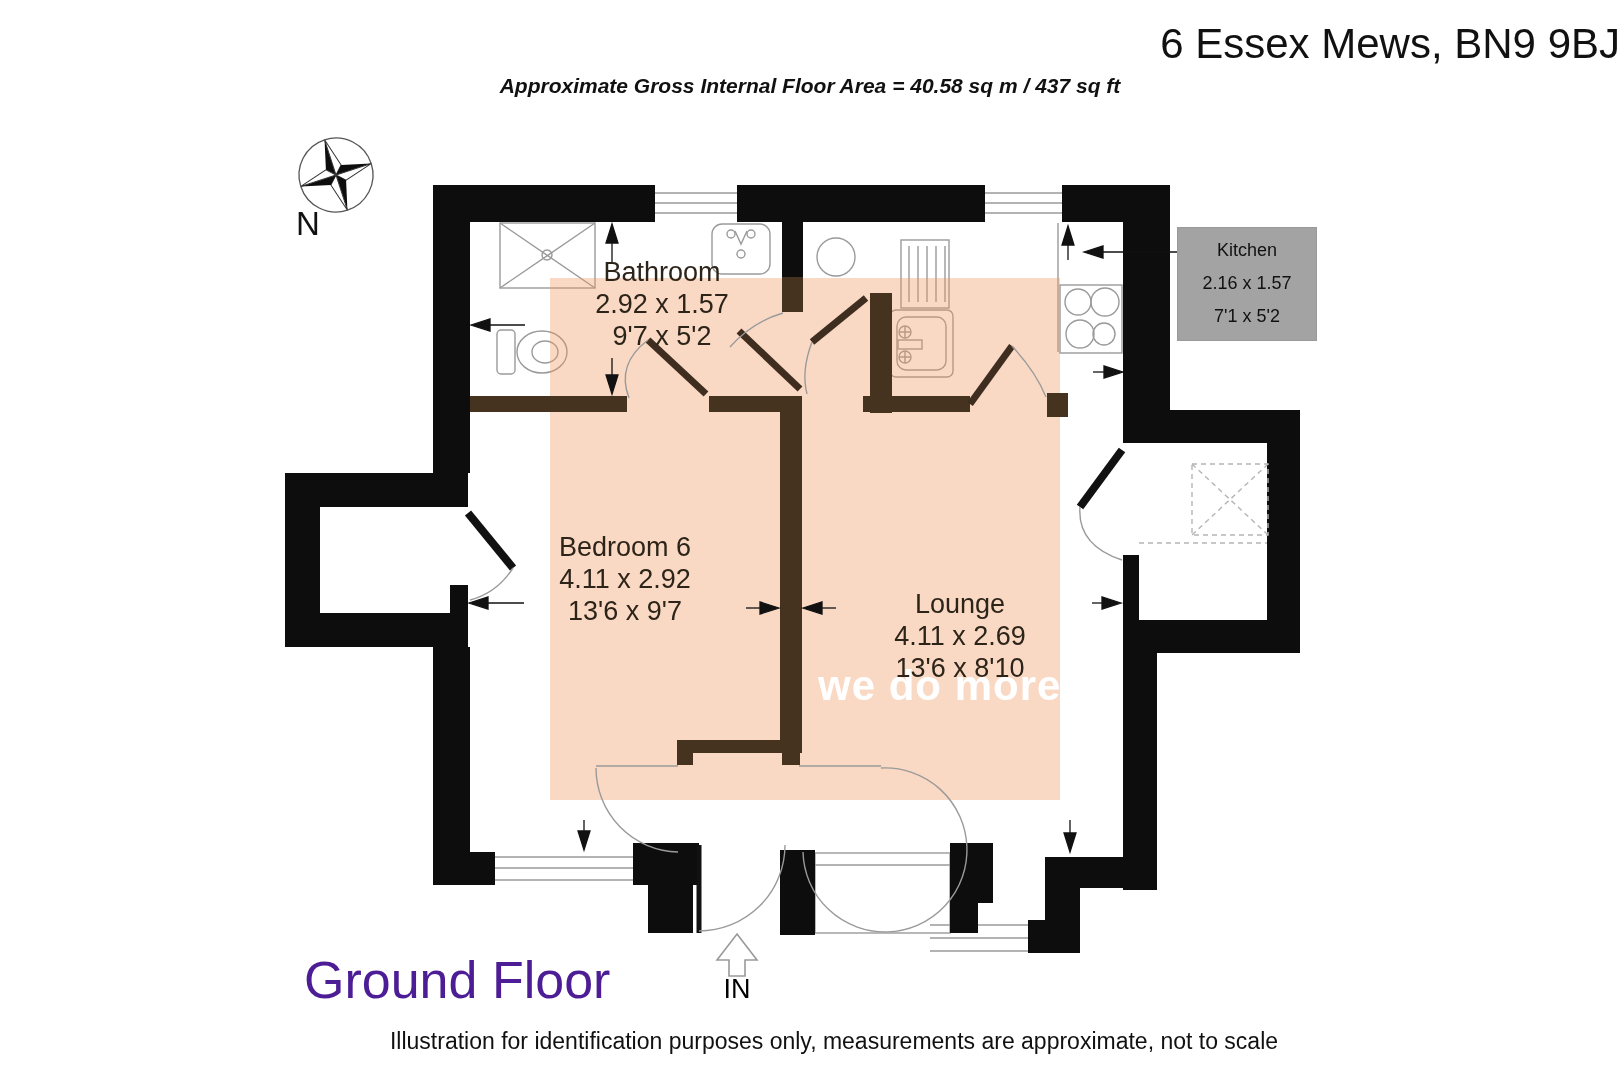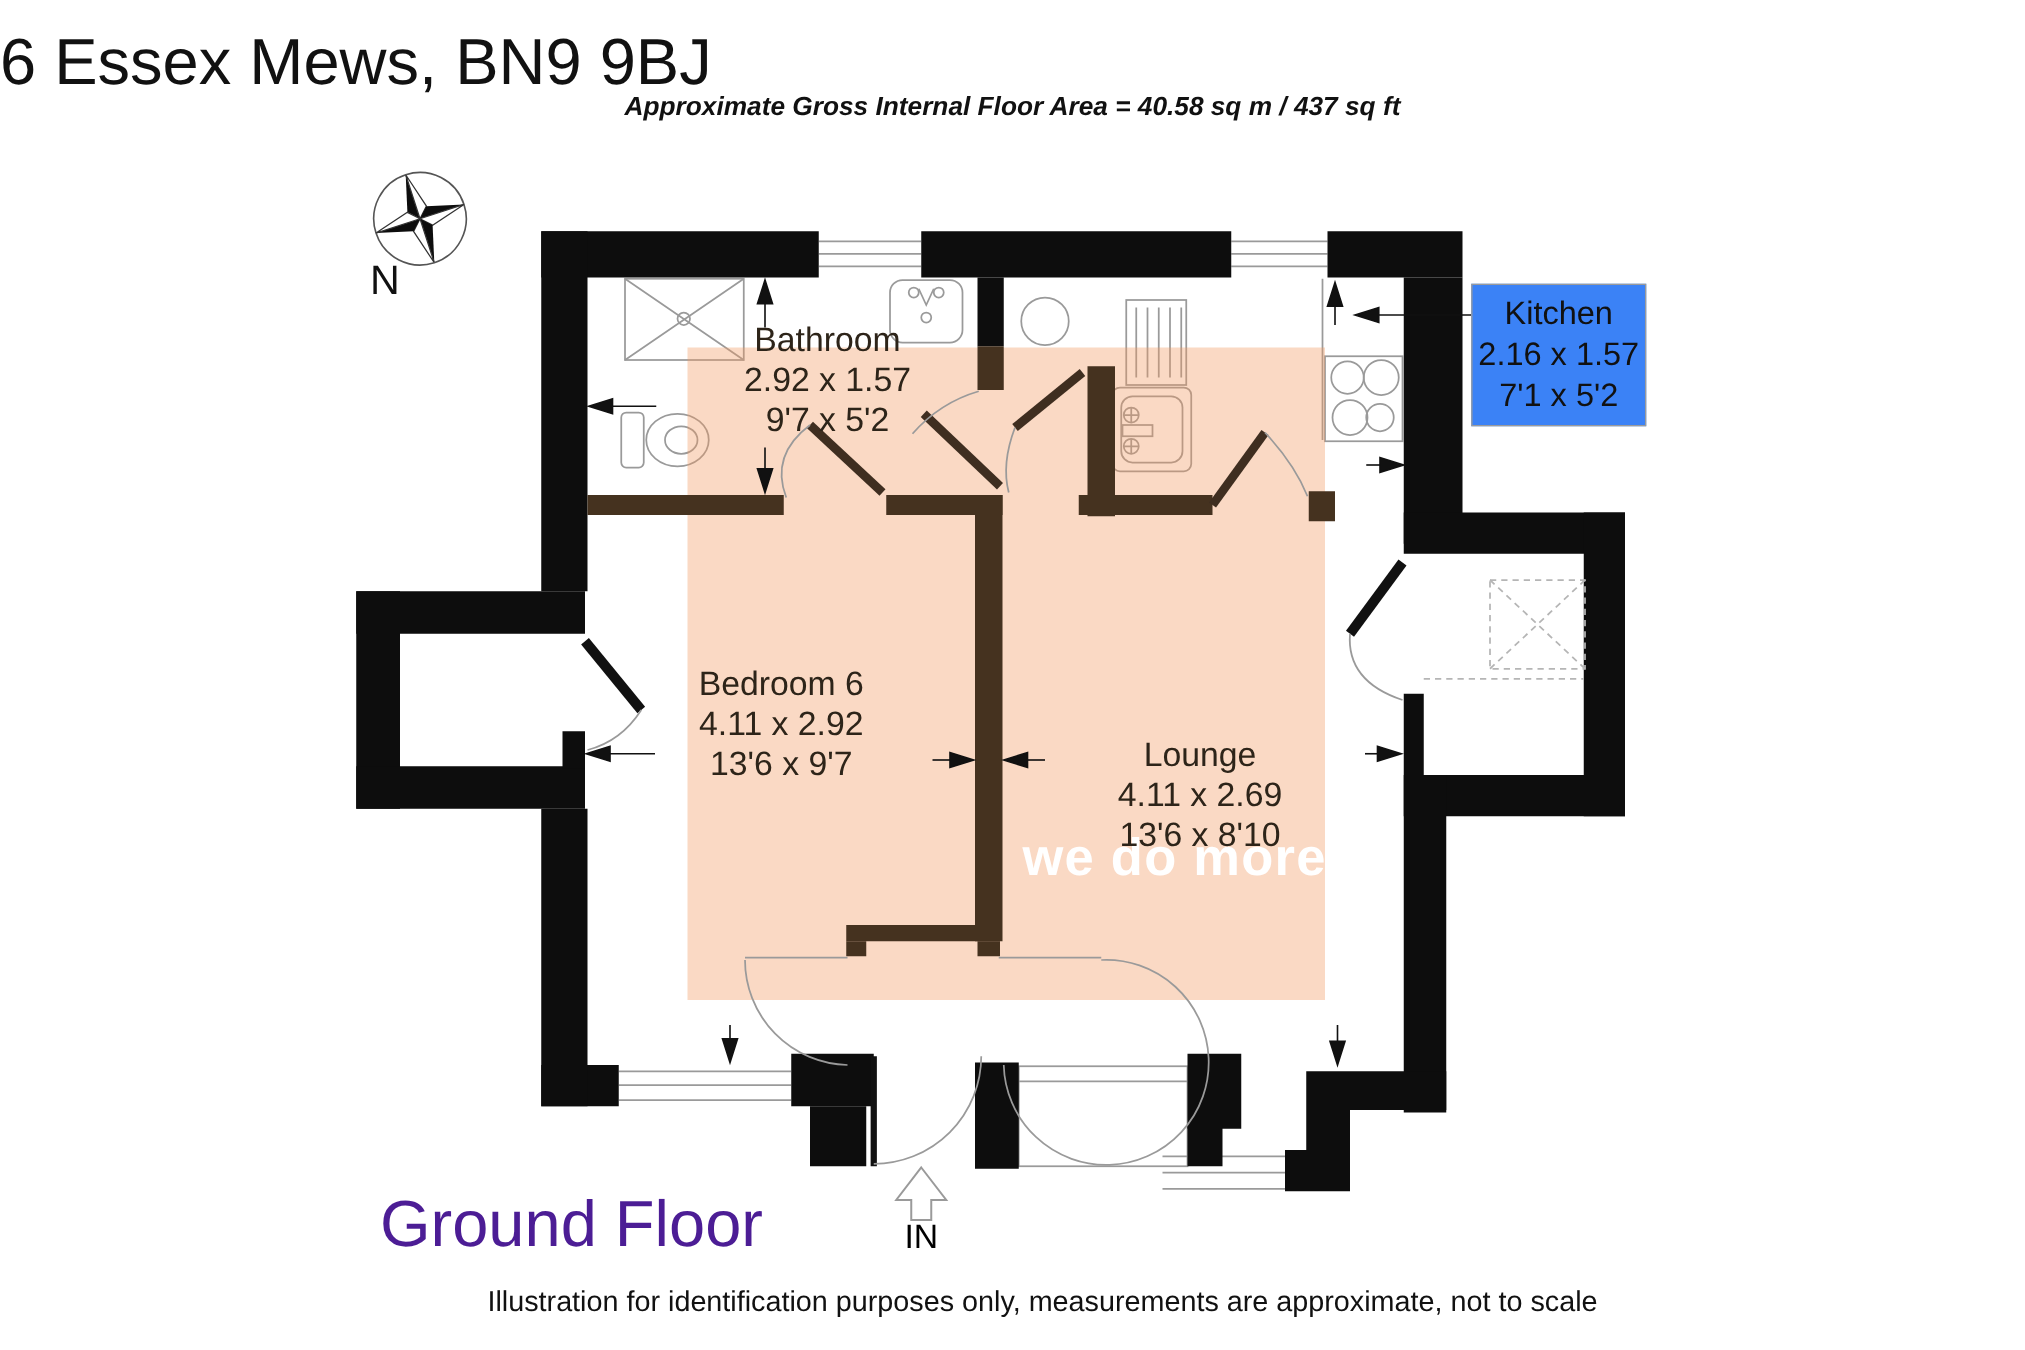--- a/index.html
+++ b/index.html
@@ -1,29 +1,29 @@
 <!DOCTYPE html>
 <html><head>
 <meta charset="utf-8">
 <style>
   html,body{margin:0;padding:0;background:#fff;}
   .canvas{position:relative;width:1620px;height:1080px;background:#fff;overflow:hidden;
           font-family:"Liberation Sans", sans-serif;color:#111;}
   .w{position:absolute;background:#0d0d0d;}
   .p{position:absolute;background:#45321f;}
-  .title{position:absolute;left:0;right:0;top:20px;text-align:left;font-size:52px;color:#111;}
+  .title{position:absolute;left:0;right:0;top:20px;text-align:right;font-size:42px;color:#111;}
   .subtitle{position:absolute;left:0;right:0;top:74px;text-align:center;font-size:21px;font-weight:bold;color:#111;font-style:italic;}
   .roomlabel{position:absolute;text-align:center;font-size:27px;line-height:32px;color:#2d2419;white-space:pre-line;}
   .peach{position:absolute;left:550px;top:278px;width:510px;height:522px;background:rgba(242,151,95,0.37);}
   .wm{position:absolute;left:563px;top:604px;font-size:88px;font-weight:bold;letter-spacing:-3px;line-height:1;}
   .wm .g1{color:#c9c9c9;}
   .wm .g2{color:#ffffff;}
   .wm2{position:absolute;left:818px;top:662px;font-size:42px;font-weight:bold;color:#fff;letter-spacing:1px;}
-  .kbox{position:absolute;left:1177px;top:227px;width:138px;height:106px;background:#3b82f6;border:1px solid #9a9a9a;
-        text-align:center;font-size:26px;line-height:33px;padding-top:6px;}
+  .kbox{position:absolute;left:1177px;top:227px;width:138px;height:106px;background:#a3a3a3;border:1px solid #9a9a9a;
+        text-align:center;font-size:18px;line-height:33px;padding-top:6px;}
   .groundfloor{position:absolute;left:304px;top:950px;font-size:52px;color:#4c1d95;}
   .inlabel{position:absolute;left:707px;top:974px;width:60px;text-align:center;font-size:27px;color:#000000;}
   .nlabel{position:absolute;left:296px;top:205px;font-size:33px;color:#111;}
   .disclaimer{position:absolute;left:0;right:0;top:1028px;text-align:center;font-size:23px;color:#111;padding-left:48px;}
   svg{position:absolute;left:0;top:0;}
 </style>
 </head>
 <body>
 
 <div class="canvas">

